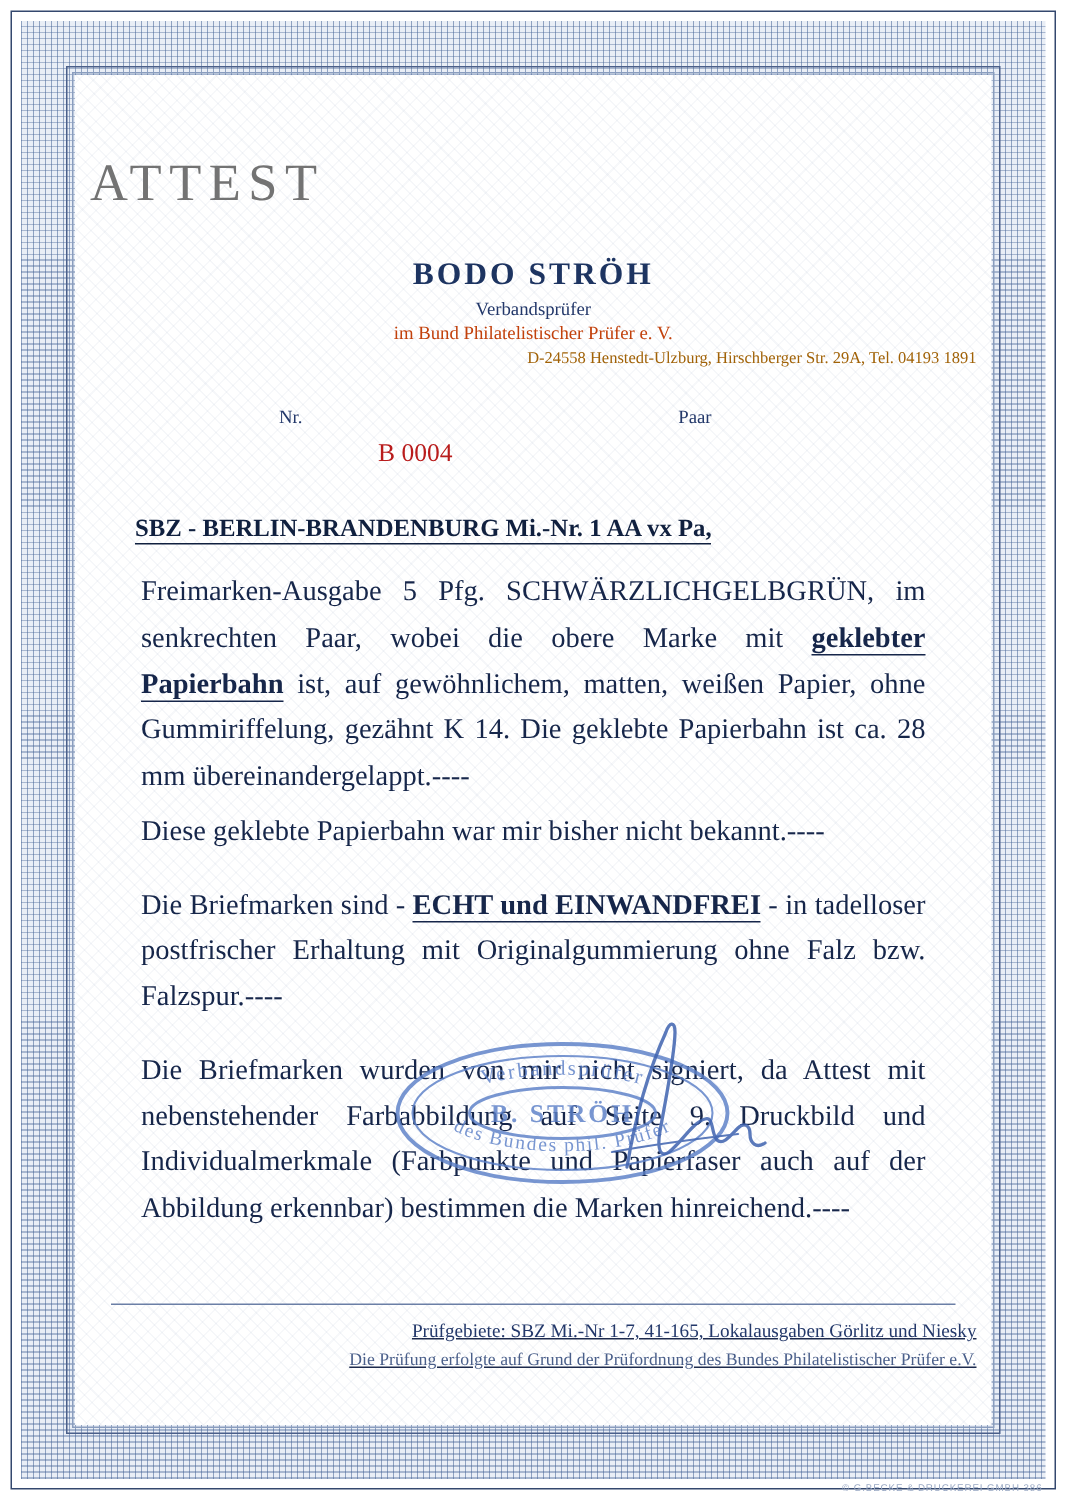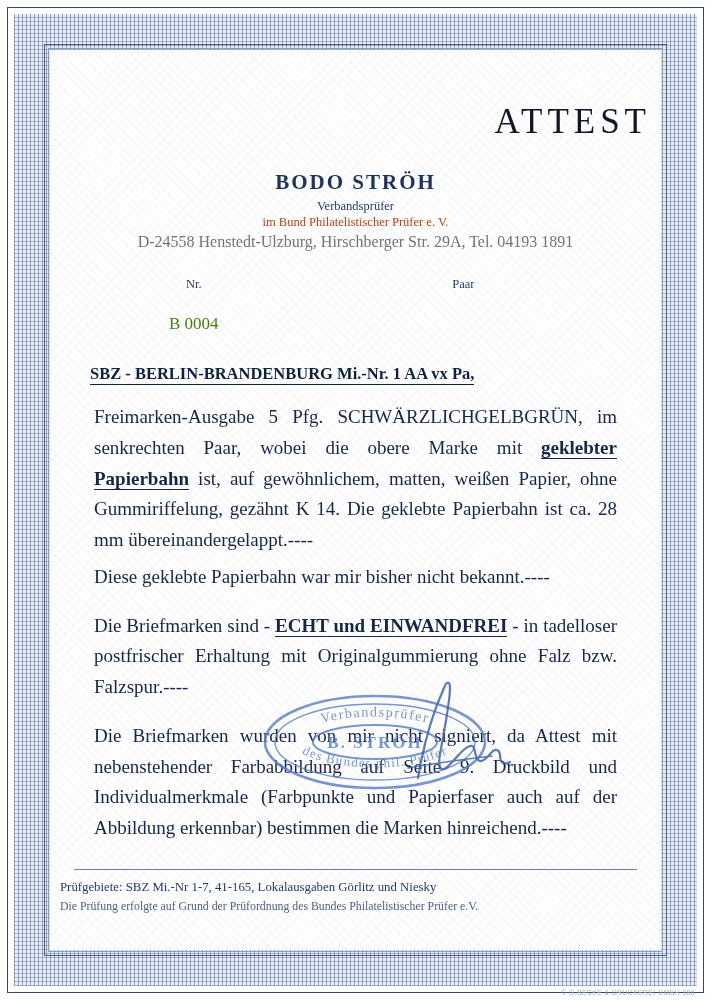--- a/index.html
+++ b/index.html
@@ -108,25 +108,25 @@
 
   .content {
     position: absolute;
     left: 60px;
     top: 60px;
     right: 60px;
     bottom: 60px;
   }
 
   .title {
-    text-align: right;
+    text-align: left;
     font-size: 35px;
     letter-spacing: 5px;
     margin-top: 42px;
-    color: #0f172a;
+    color: #737373;
     font-family: "Liberation Serif", serif;
   }
 
   .org-name {
     text-align: center;
     font-size: 21px;
     font-weight: bold;
     letter-spacing: 2px;
     margin-top: 28px;
     color: #1d3461;
@@ -137,45 +137,46 @@
     margin-top: 4px;
     color: #23386a;
   }
   .org-assoc {
     text-align: center;
     font-size: 12.5px;
     margin-top: 1px;
     color: #c2410c;
   }
   .org-address {
-    text-align: center;
-    font-size: 16px;
+    text-align: right;
+    font-size: 11px;
     margin-top: 3px;
-    color: #737373;
+    color: #a16207;
   }
 
   .meta-row {
     display: flex;
     margin-top: 26px;
     padding: 0 26px;
   }
   .meta-col {
     flex: 1;
     text-align: center;
   }
   .meta-col.left { flex: 0 0 40%; }
   .meta-col.right { flex: 1; }
   .meta-label {
     font-size: 12.5px;
     color: #23386a;
   }
   .meta-value {
     font-size: 17px;
-    margin-top: 22px;
-    color: #4d7c0f;
+    margin-top: 6px;
+    color: #b91c1c;
+    text-align: right;
   }
 
   .subject {
     margin-top: 30px;
     padding-left: 30px;
     font-size: 16.5px;
     font-weight: bold;
     color: #10203f;
   }
   .subject span {
@@ -218,21 +219,22 @@
     width: 130px;
     height: 120px;
     opacity: 0.85;
   }
 
   .footer {
     position: absolute;
     left: 0;
     right: 0;
     bottom: 26px;
-    text-align: left;
+    text-align: right;
+    text-decoration: underline;
   }
   .footer-rule {
     height: 0;
     border-top: 1px solid #6b7fa6;
     margin: 0 14px 10px 14px;
   }
   .footer-line1 {
     font-size: 12.8px;
     color: #23386a;
   }

